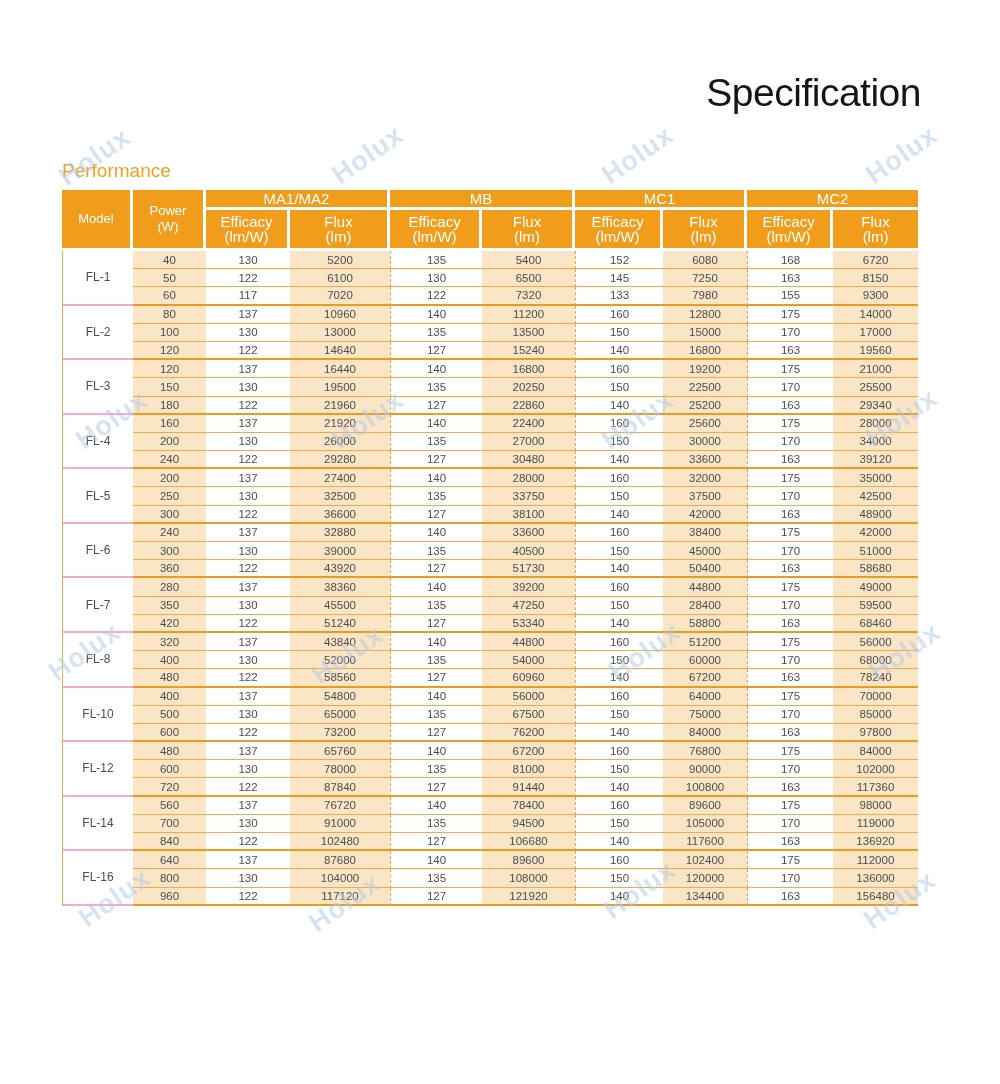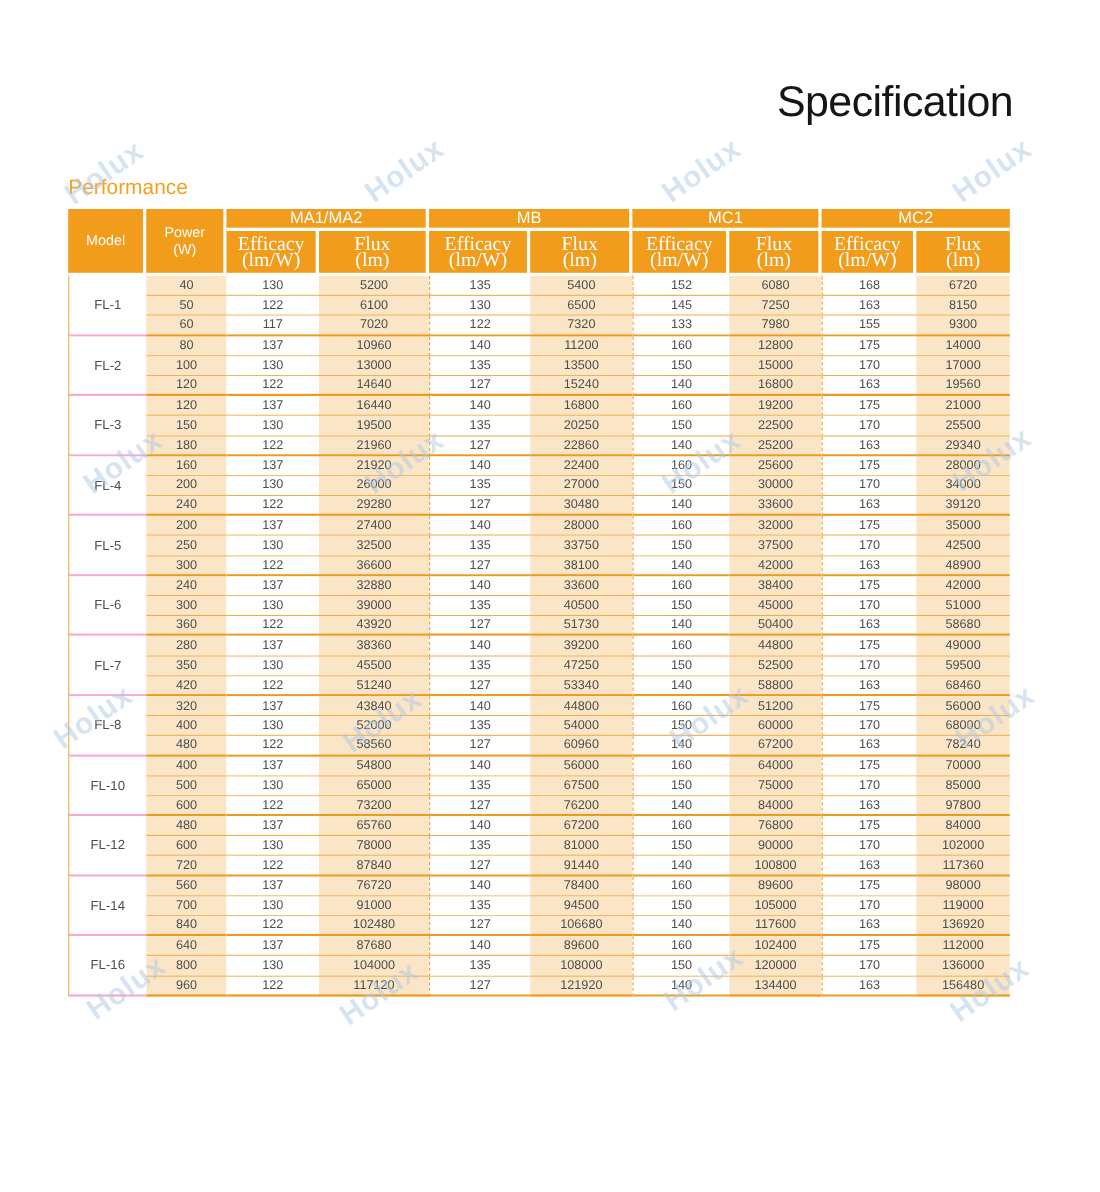--- a/index.html
+++ b/index.html
@@ -23,21 +23,21 @@
     position: absolute; top: 190px; left: 62px; width: 856px;
     border-collapse: separate; border-spacing: 0; table-layout: fixed;
   }
   table.perf th {
     background: #F29C1C; color: #ffffff; font-weight: 400;
     padding: 0; text-align: center; vertical-align: middle;
     border-right: 3px solid #ffffff; border-bottom: 3px solid #ffffff;
   }
   table.perf tr > th:last-child { border-right: 0; margin-top: 24px; }
   th.th-group { height: 20px; font-size: 15px; }
-  th.th-sub { height: 41px; font-size: 18px; line-height: 15px; font-family: Liberation Serif, serif; }
+  th.th-sub { height: 41px; font-size: 15px; line-height: 15px; }
   th.th-model, th.th-power { font-size: 13px; line-height: 16px; }
   .hdr-line { display: block; }
   table.perf tbody td {
     height: 18.2px; padding: 0; text-align: center; vertical-align: middle;
     font-size: 11.5px; color: #4D4D4D; background: #ffffff;
     border-bottom: 1px solid #F2AC45;
   }
   table.perf td.power, table.perf td.flux { background: #FAE6C6; }
   table.perf td.model {
     background: #ffffff; border-left: 1px solid #F2AC45;
@@ -339,21 +339,21 @@
         <td class="eff gsep">175</td>
         <td class="flux">49000</td>
       </tr>
       <tr>
         <td class="power">350</td>
         <td class="eff">130</td>
         <td class="flux">45500</td>
         <td class="eff gsep">135</td>
         <td class="flux">47250</td>
         <td class="eff gsep">150</td>
-        <td class="flux">52500</td>
+        <td class="flux">28400</td>
         <td class="eff gsep">170</td>
         <td class="flux">59500</td>
       </tr>
       <tr class="group-end">
         <td class="power">420</td>
         <td class="eff">122</td>
         <td class="flux">51240</td>
         <td class="eff gsep">127</td>
         <td class="flux">53340</td>
         <td class="eff gsep">140</td>

